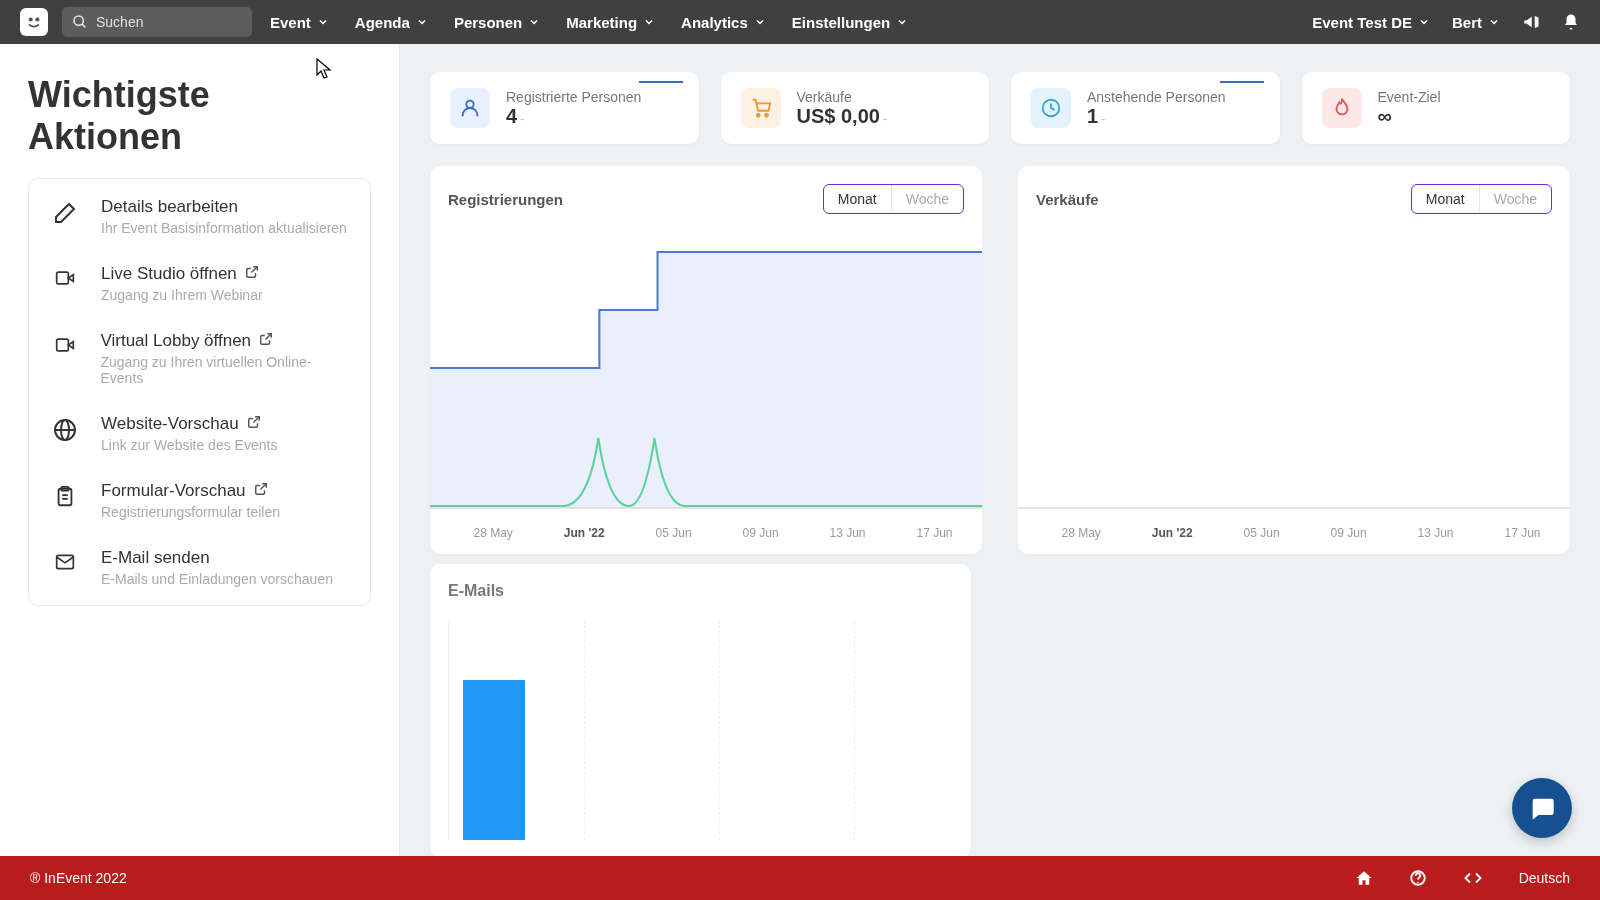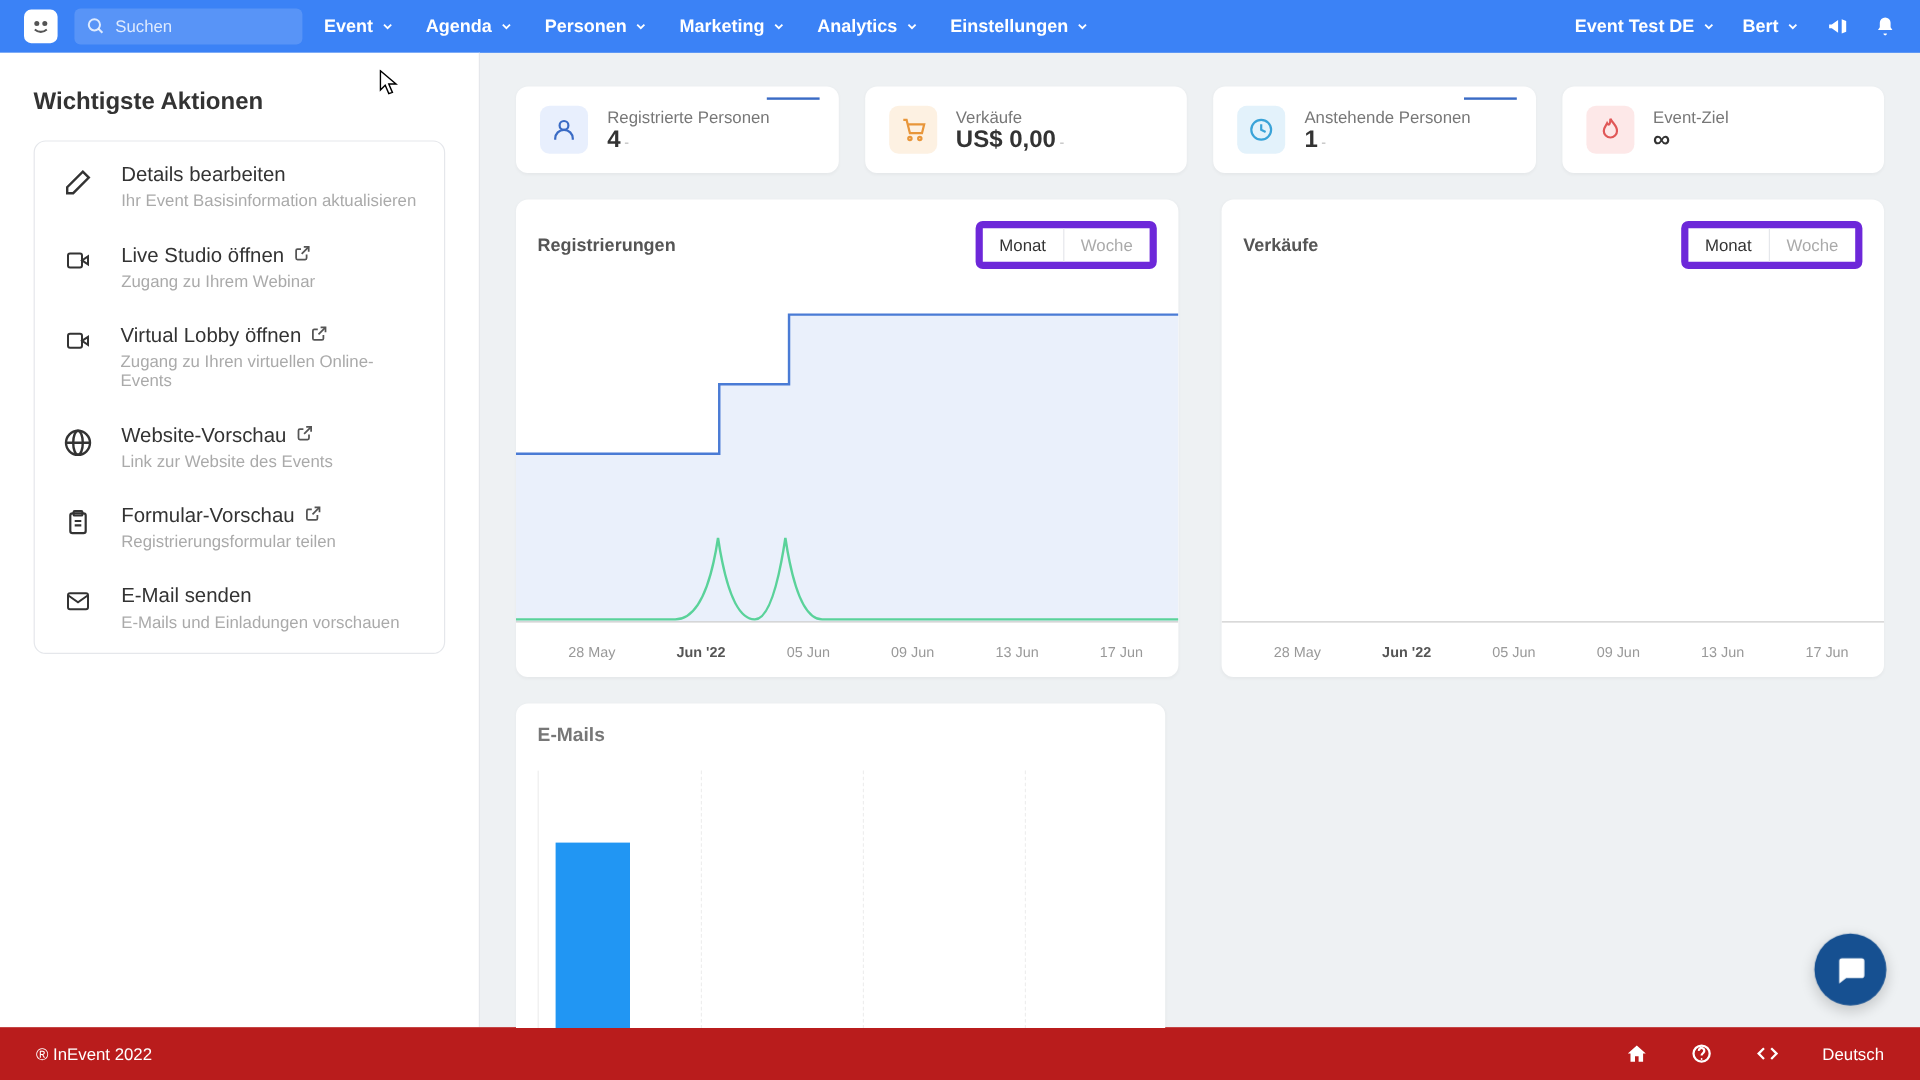--- a/index.html
+++ b/index.html
@@ -6,21 +6,21 @@
     body {
       font-family: -apple-system, BlinkMacSystemFont, 'Segoe UI', Arial, sans-serif;
       background: #eef1f3;
       color: #333;
       width: 1600px;
       height: 900px;
       overflow: hidden;
       position: relative;
     }
     .topbar {
-      background: #3b82f6;
+      background: #404040;
       height: 44px;
       display: flex;
       align-items: center;
       padding: 0 20px;
       color: #fff;
     }
     .logo {
       width: 28px; height: 28px;
       background: #fff;
       border-radius: 6px;
@@ -53,21 +53,21 @@
       display: flex;
       height: calc(100% - 44px - 44px);
     }
     .sidebar {
       width: 400px;
       background: #fff;
       padding: 30px 28px;
       border-right: 1px solid #e5e7eb;
     }
     .sidebar h1 {
-      font-size: 20px;
+      font-size: 36px;
       font-weight: 700;
       color: #333;
       margin-bottom: 20px;
     }
     .actions-box {
       border: 1px solid #e5e7eb;
       border-radius: 10px;
       padding: 4px 0;
     }
     .action-item {
@@ -133,39 +133,39 @@
     .stat-value .tiny { font-size: 12px; color: #bbb; font-weight: 400; margin-left: 3px; }
     .stat-spark {
       position: absolute;
       top: -8px; right: -4px;
       width: 44px; height: 14px;
       border-top: 2px solid #3a6bc5;
     }
     .charts-row {
       display: flex;
       gap: 36px;
-      margin-bottom: 22px;
+      margin-bottom: 10px;
     }
     .chart-card {
       flex: 1;
       background: #fff;
       border-radius: 10px;
       padding: 18px 0 14px 0;
       box-shadow: 0 1px 3px rgba(0,0,0,0.04);
     }
     .chart-head {
       display: flex;
       justify-content: space-between;
       align-items: center;
       padding: 0 18px 14px 18px;
     }
     .chart-title { font-size: 15px; font-weight: 600; color: #555; }
     .toggle {
       display: flex;
-      border: 6px solid #6d28d9;
+      border: 1px solid #6d28d9;
       border-radius: 6px;
       overflow: hidden;
     }
     .toggle-btn {
       padding: 6px 14px;
       font-size: 14px;
       font-weight: 500;
       cursor: pointer;
       color: #aaa;
     }

